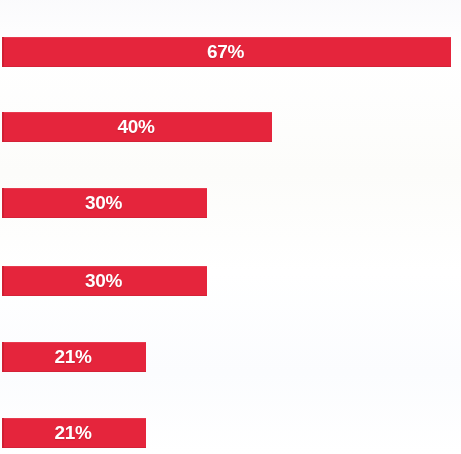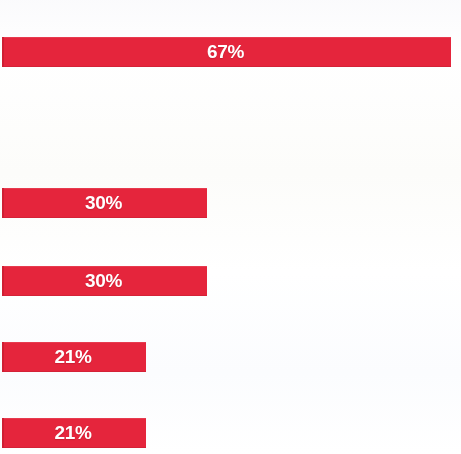--- a/index.html
+++ b/index.html
@@ -70,20 +70,24 @@
 </style>
 </head>
 <body>
 
 <div id="chart-root">
   <div id="bars-layer">
       <div class="bar-row" style="top: 37px; width: 461px;">
         <div class="bar" style="width: 449px; height: 30px; background: rgb(229, 37, 60); border-left-color: rgb(207, 31, 51);"></div>
         <div class="bar-label" style="left: 0px; width: 451px; color: rgb(255, 255, 255);">67%</div>
       </div>
+      <div class="bar-row" style="top: 112px; width: 461px;">
+        <div class="bar" style="width: 270px; height: 30px; background: rgb(229, 37, 60); border-left-color: rgb(207, 31, 51);"></div>
+        <div class="bar-label" style="left: 0px; width: 272px; color: rgb(255, 255, 255);">40%</div>
+      </div>
       <div class="bar-row" style="top: 188px; width: 461px;">
         <div class="bar" style="width: 205px; height: 30px; background: rgb(229, 37, 60); border-left-color: rgb(207, 31, 51);"></div>
         <div class="bar-label" style="left: 0px; width: 207px; color: rgb(255, 255, 255);">30%</div>
       </div>
       <div class="bar-row" style="top: 266px; width: 461px;">
         <div class="bar" style="width: 205px; height: 30px; background: rgb(229, 37, 60); border-left-color: rgb(207, 31, 51);"></div>
         <div class="bar-label" style="left: 0px; width: 207px; color: rgb(255, 255, 255);">30%</div>
       </div>
       <div class="bar-row" style="top: 342px; width: 461px;">
         <div class="bar" style="width: 144px; height: 30px; background: rgb(229, 37, 60); border-left-color: rgb(207, 31, 51);"></div>

